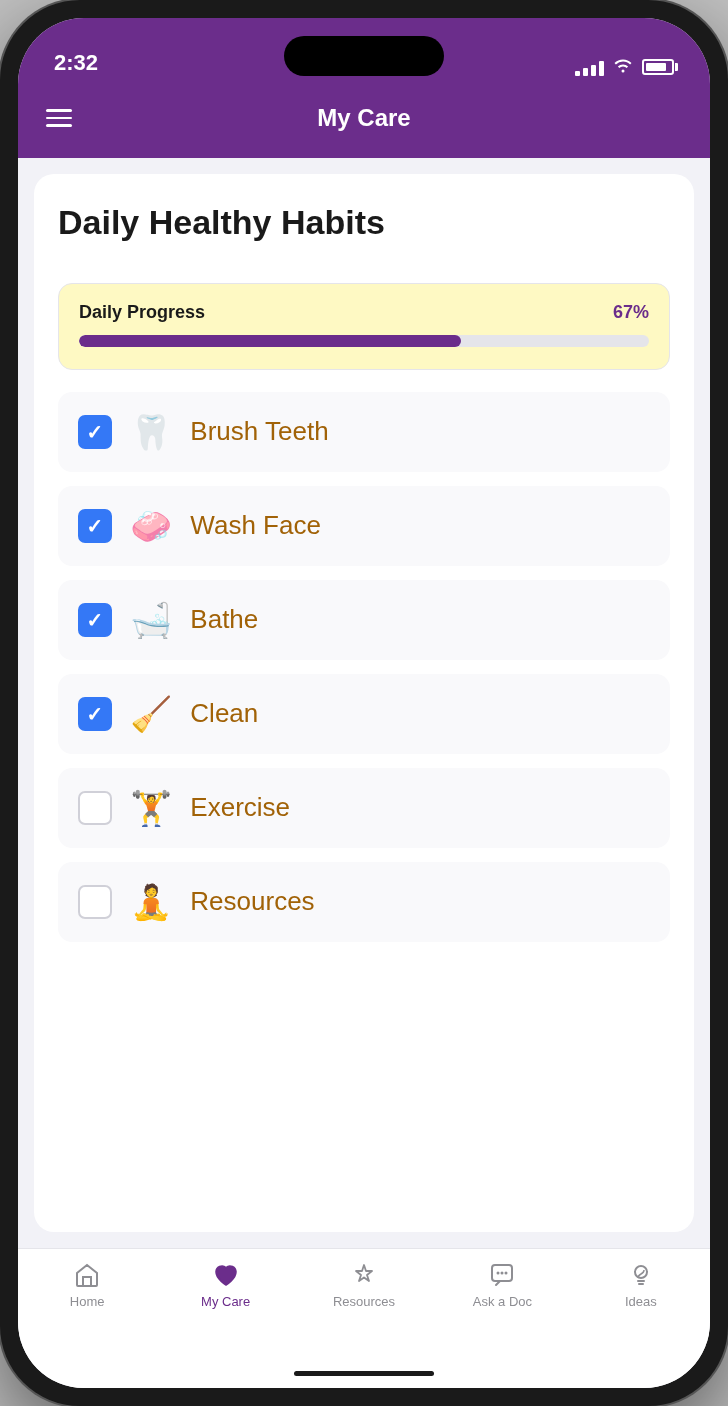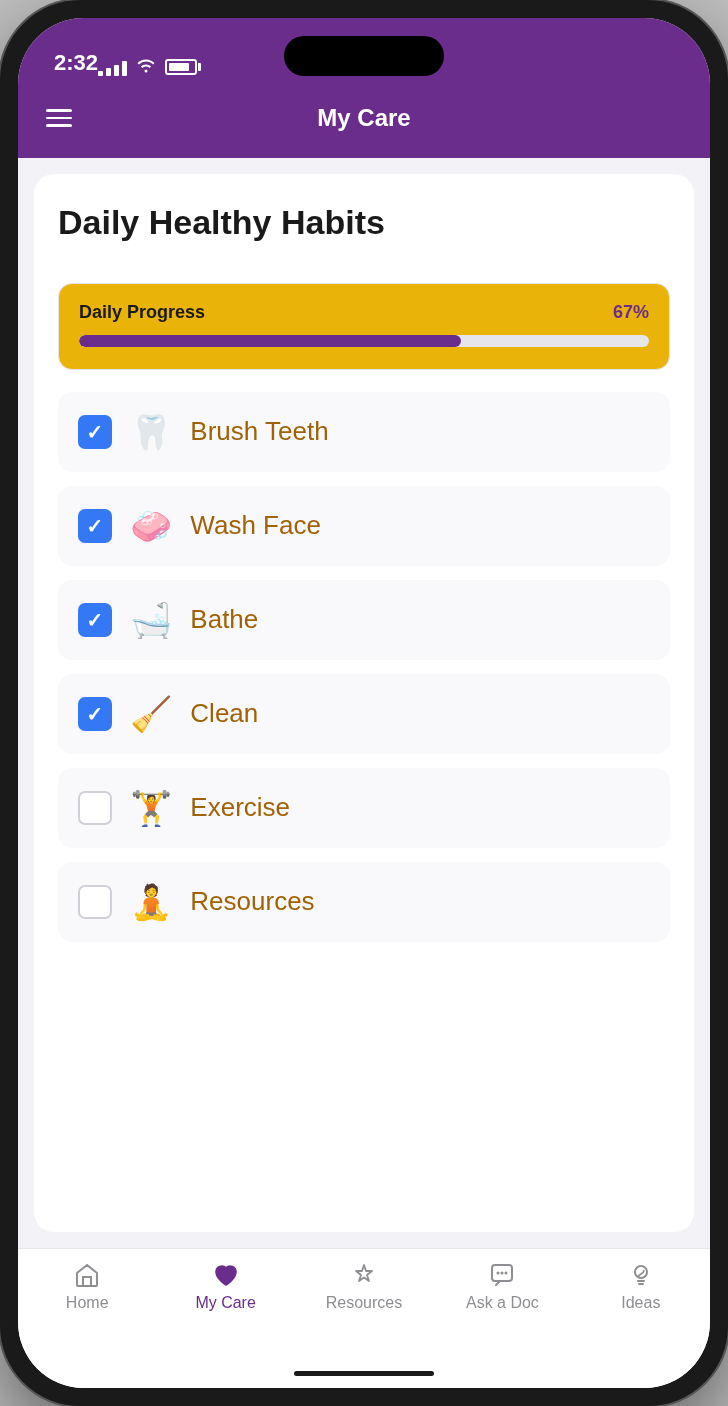--- a/index.html
+++ b/index.html
@@ -41,20 +41,21 @@
       background: #000;
       border-radius: 20px;
       z-index: 100;
     }
     
     .status-bar {
       background: #6b2d8b;
       height: 70px;
       display: flex;
       align-items: flex-end;
+      justify-content: space-between;
       padding: 0 36px 10px;
       flex-shrink: 0;
     }
     .status-time {
       color: white;
       font-size: 22px;
       font-weight: 600;
       padding-bottom: 2px;
     }
     .status-icons {
@@ -146,21 +147,21 @@
     }
     .page-title {
       font-size: 34px;
       font-weight: 800;
       color: #1a1a1a;
       margin-bottom: 40px;
       line-height: 1.2;
     }
     
     .progress-section {
-      background: #eab308;
+      background: #fef9c3;
       border: 1px solid #e5e5ea;
       border-radius: 14px;
       padding: 18px 20px 22px;
       margin-bottom: 22px;
     }
     .progress-header {
       display: flex;
       justify-content: space-between;
       align-items: center;
       margin-bottom: 12px;
@@ -245,21 +246,21 @@
     }
     .nav-item {
       flex: 1;
       display: flex;
       flex-direction: column;
       align-items: center;
       gap: 5px;
       cursor: pointer;
     }
     .nav-label {
-      font-size: 16px;
+      font-size: 13px;
       color: #8e8e93;
     }
     .nav-label.active {
       color: #6b2d8b;
     }
     
     .home-indicator {
       height: 30px;
       display: flex;
       align-items: center;

